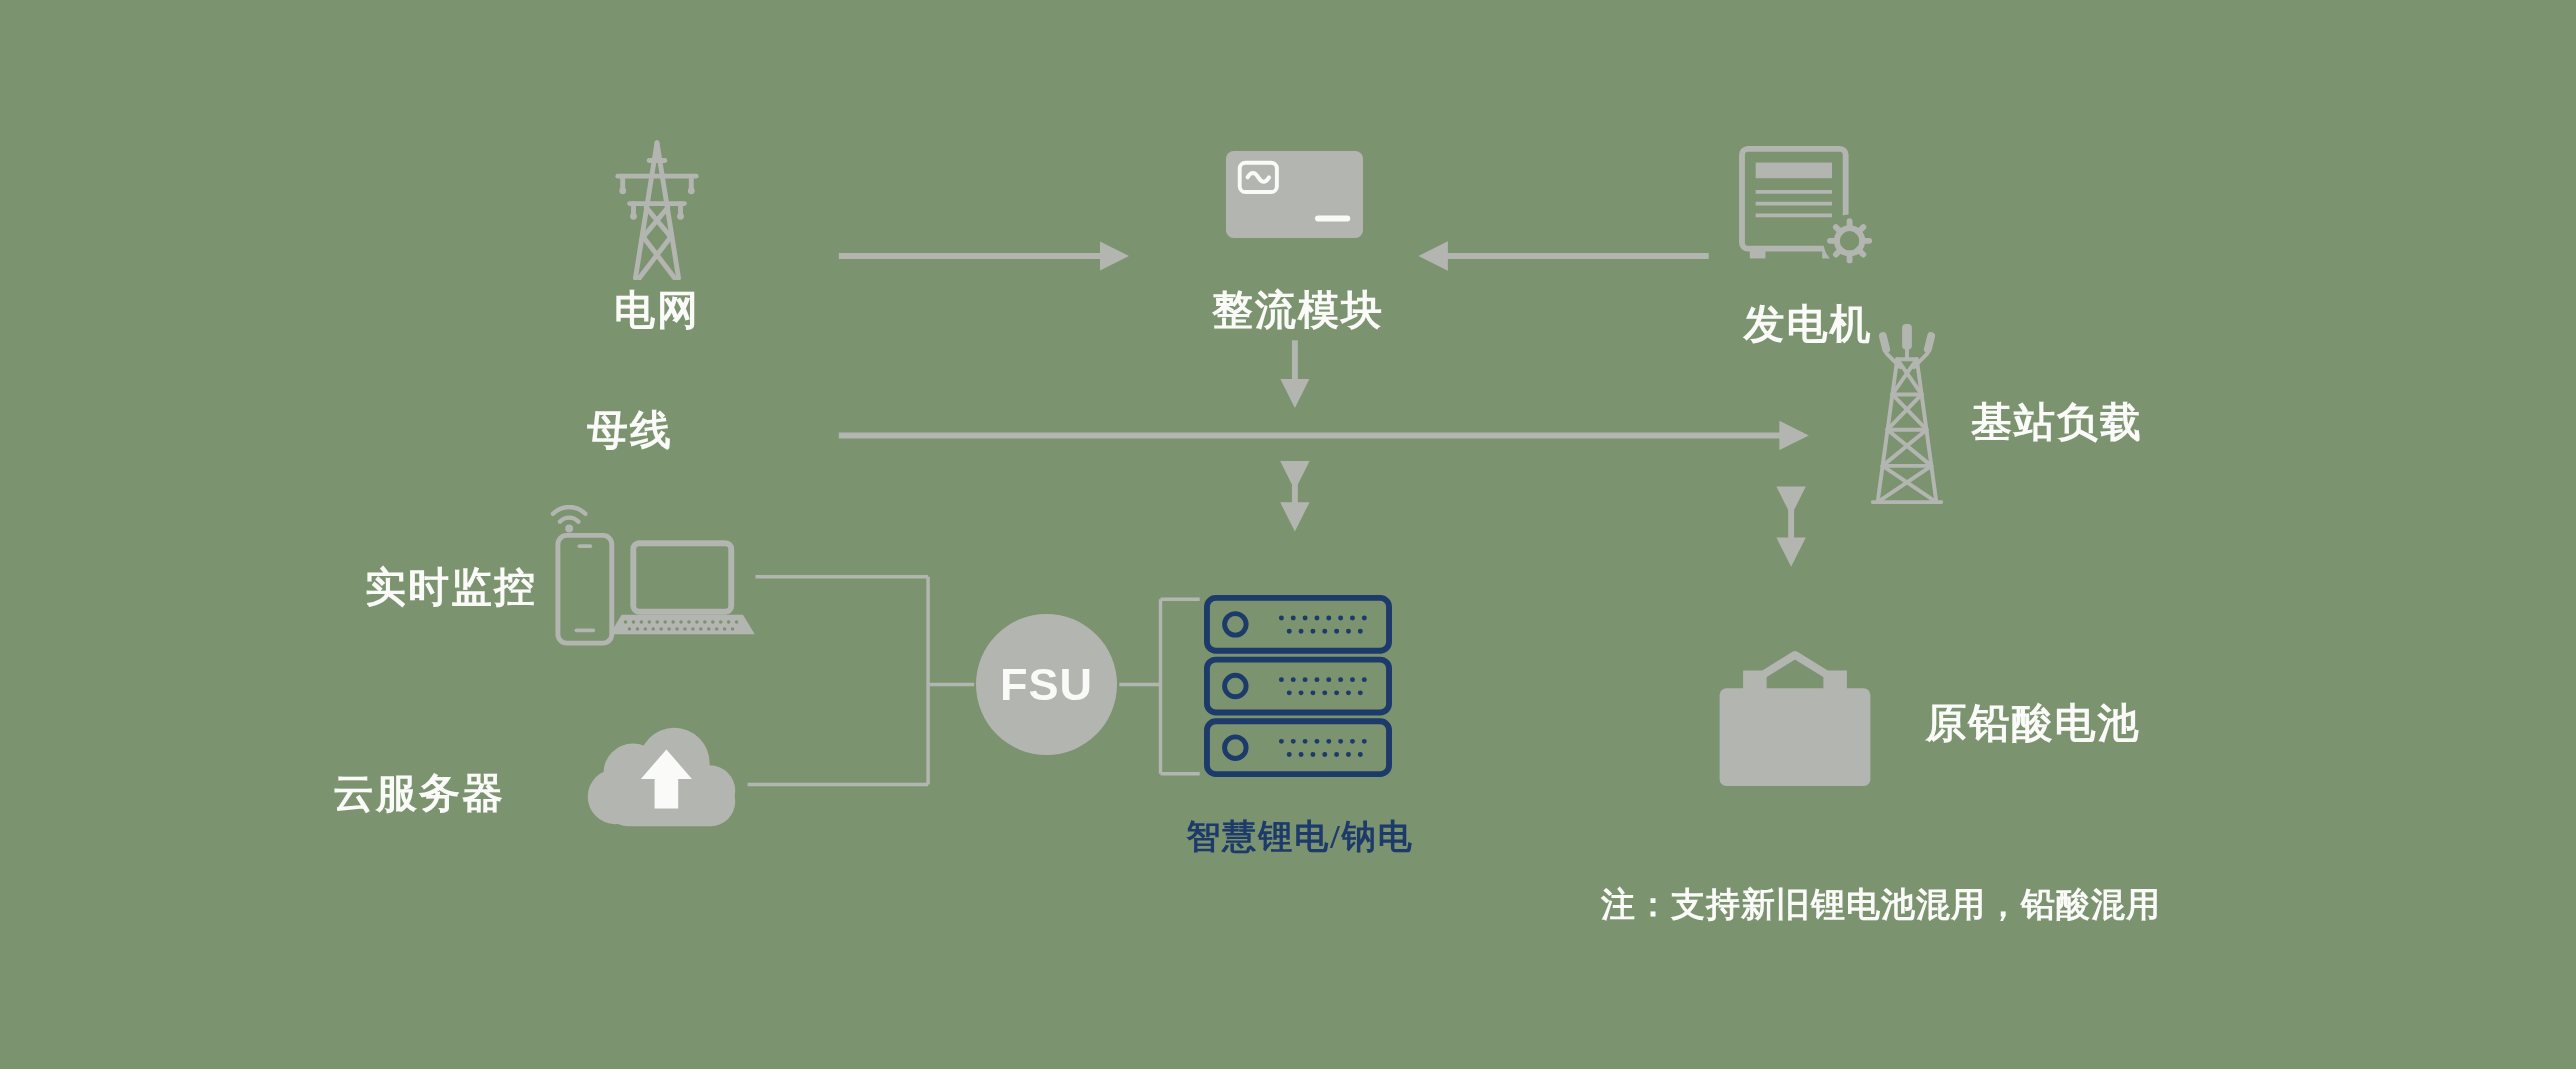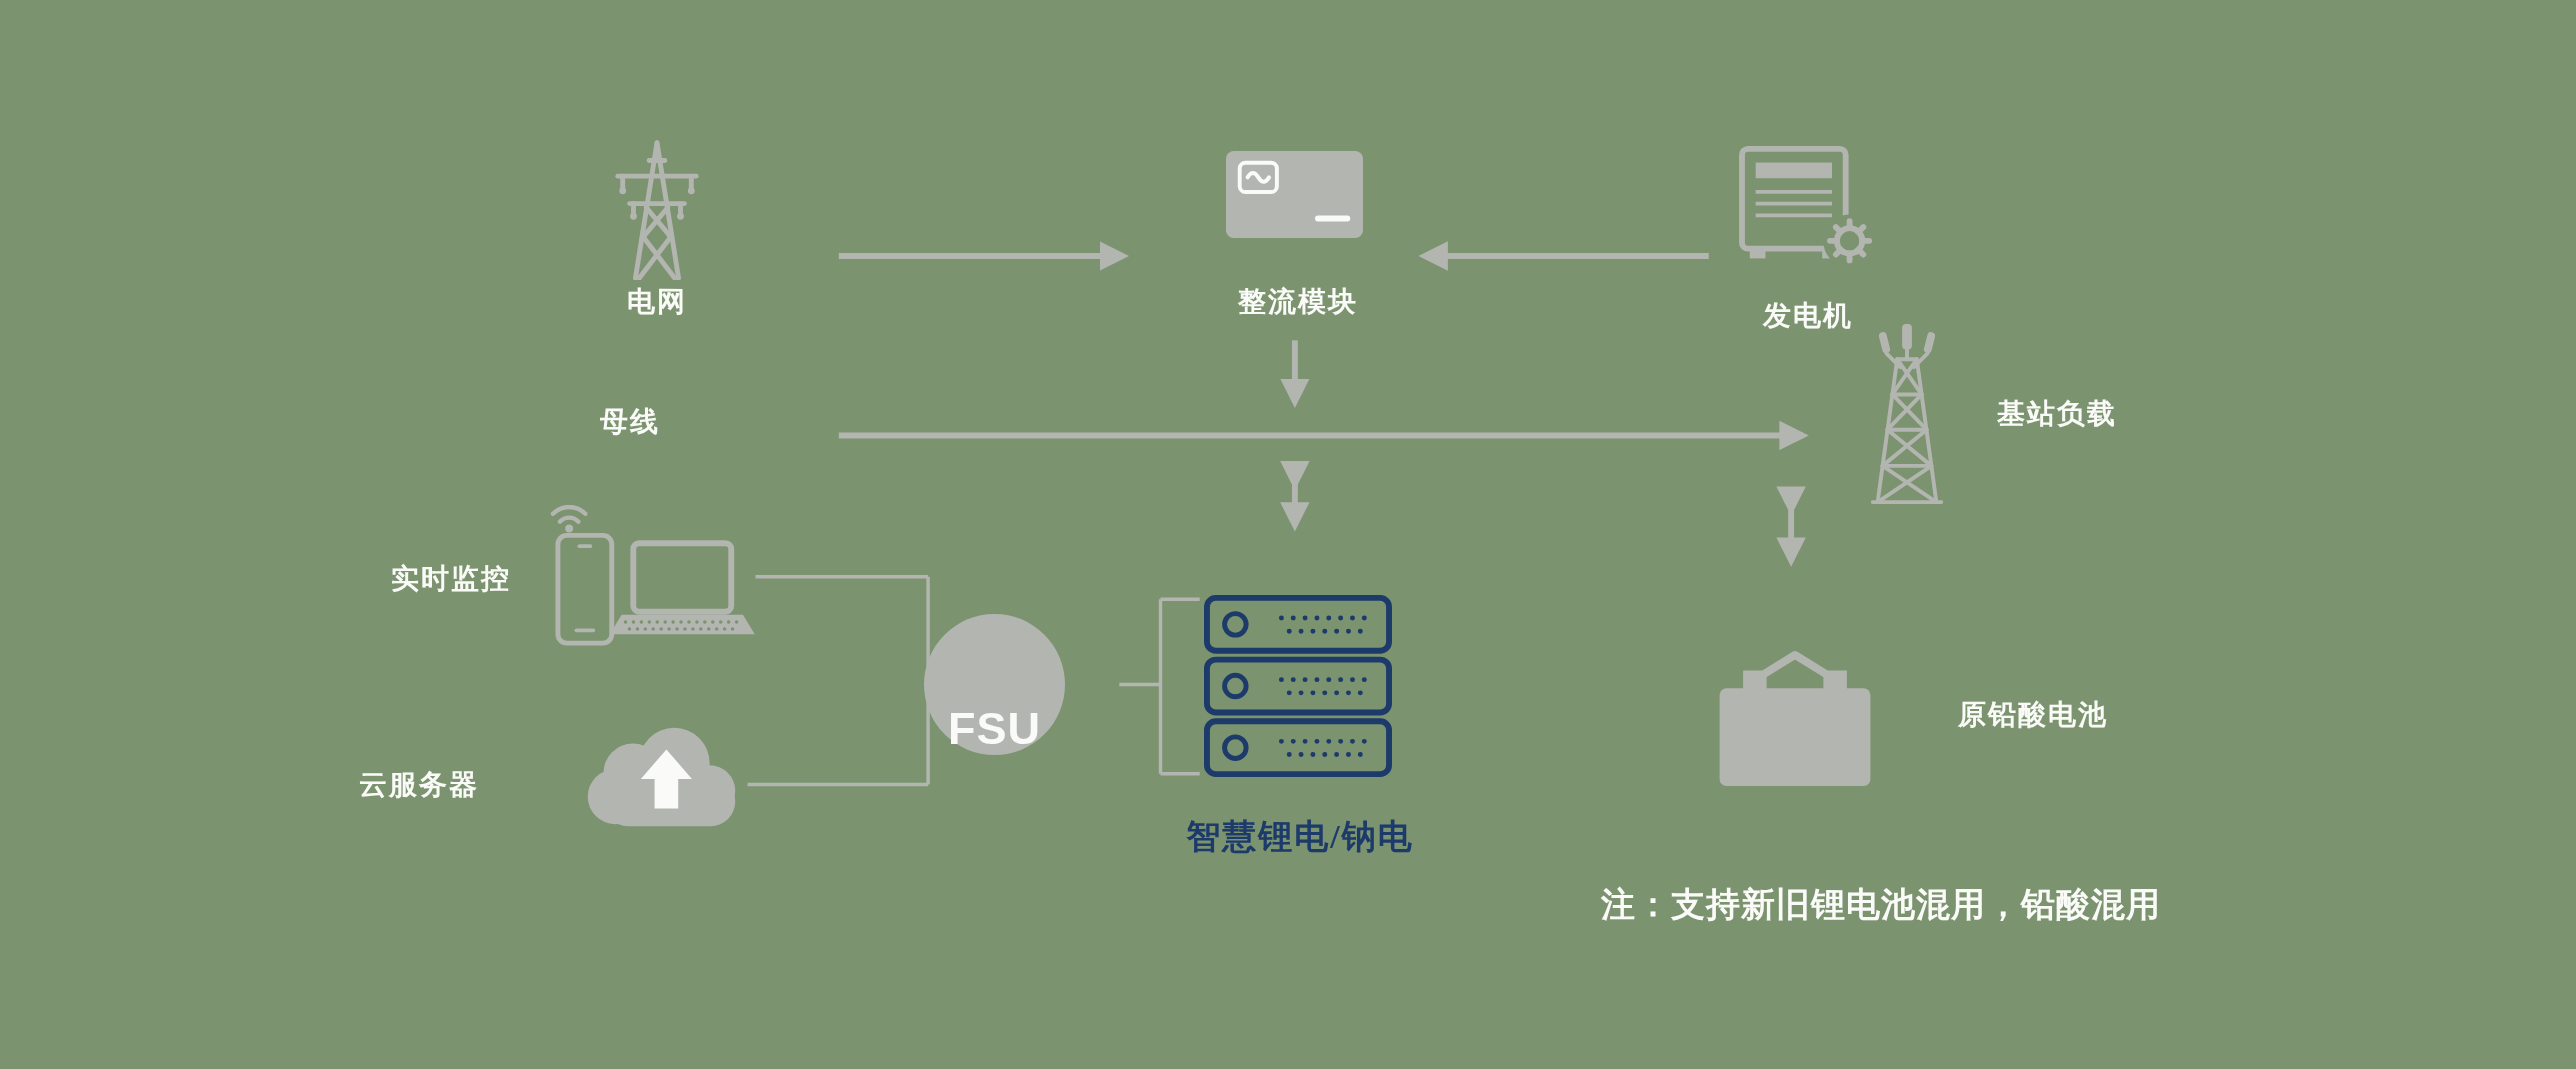--- a/index.html
+++ b/index.html
@@ -6,33 +6,33 @@
   #canvas{
     position:relative;
     width:2576px;height:1069px;
     background:var(--c-bg,#7c9370);
     overflow:hidden;
     font-family:"Liberation Sans",sans-serif;
   }
   .abs{position:absolute;}
   .lbl{
     position:absolute;transform:translateX(-50%);
-    font-weight:bold;font-size:28px;letter-spacing:2px;
+    font-weight:bold;font-size:41px;letter-spacing:2px;
     color:var(--c-text,#fafbf8);white-space:nowrap;
   }
   .lbl-navy{color:var(--c-navy,#1c3a6a);font-size:34px;font-family:Liberation Serif, serif;}
   .note{
     position:absolute;font-weight:bold;font-size:34px;letter-spacing:1px;
     color:var(--c-text,#fafbf8);white-space:nowrap;margin-left:20px;
   }
   .ico{color:var(--c-icon,#b3b6b0);}
   .fsu{
-    position:absolute;left:924px;top:614px;width:141px;height:141px;
+    position:absolute;left:976px;top:614px;width:141px;height:141px;
     border-radius:50%;background:var(--c-icon,#b3b6b0);
-    display:flex;align-items:flex-end;justify-content:center;
+    display:flex;align-items:center;justify-content:center;
   }
   .fsu span{font-weight:bold;font-size:45px;letter-spacing:1px;color:var(--c-text,#fafbf8);}
 </style>
 </head>
 <body>
 
 <div id="canvas">
 
   <svg class="abs ico" style="left:0;top:0" width="2576" height="1069" viewBox="0 0 2626 1090">
     <defs>

